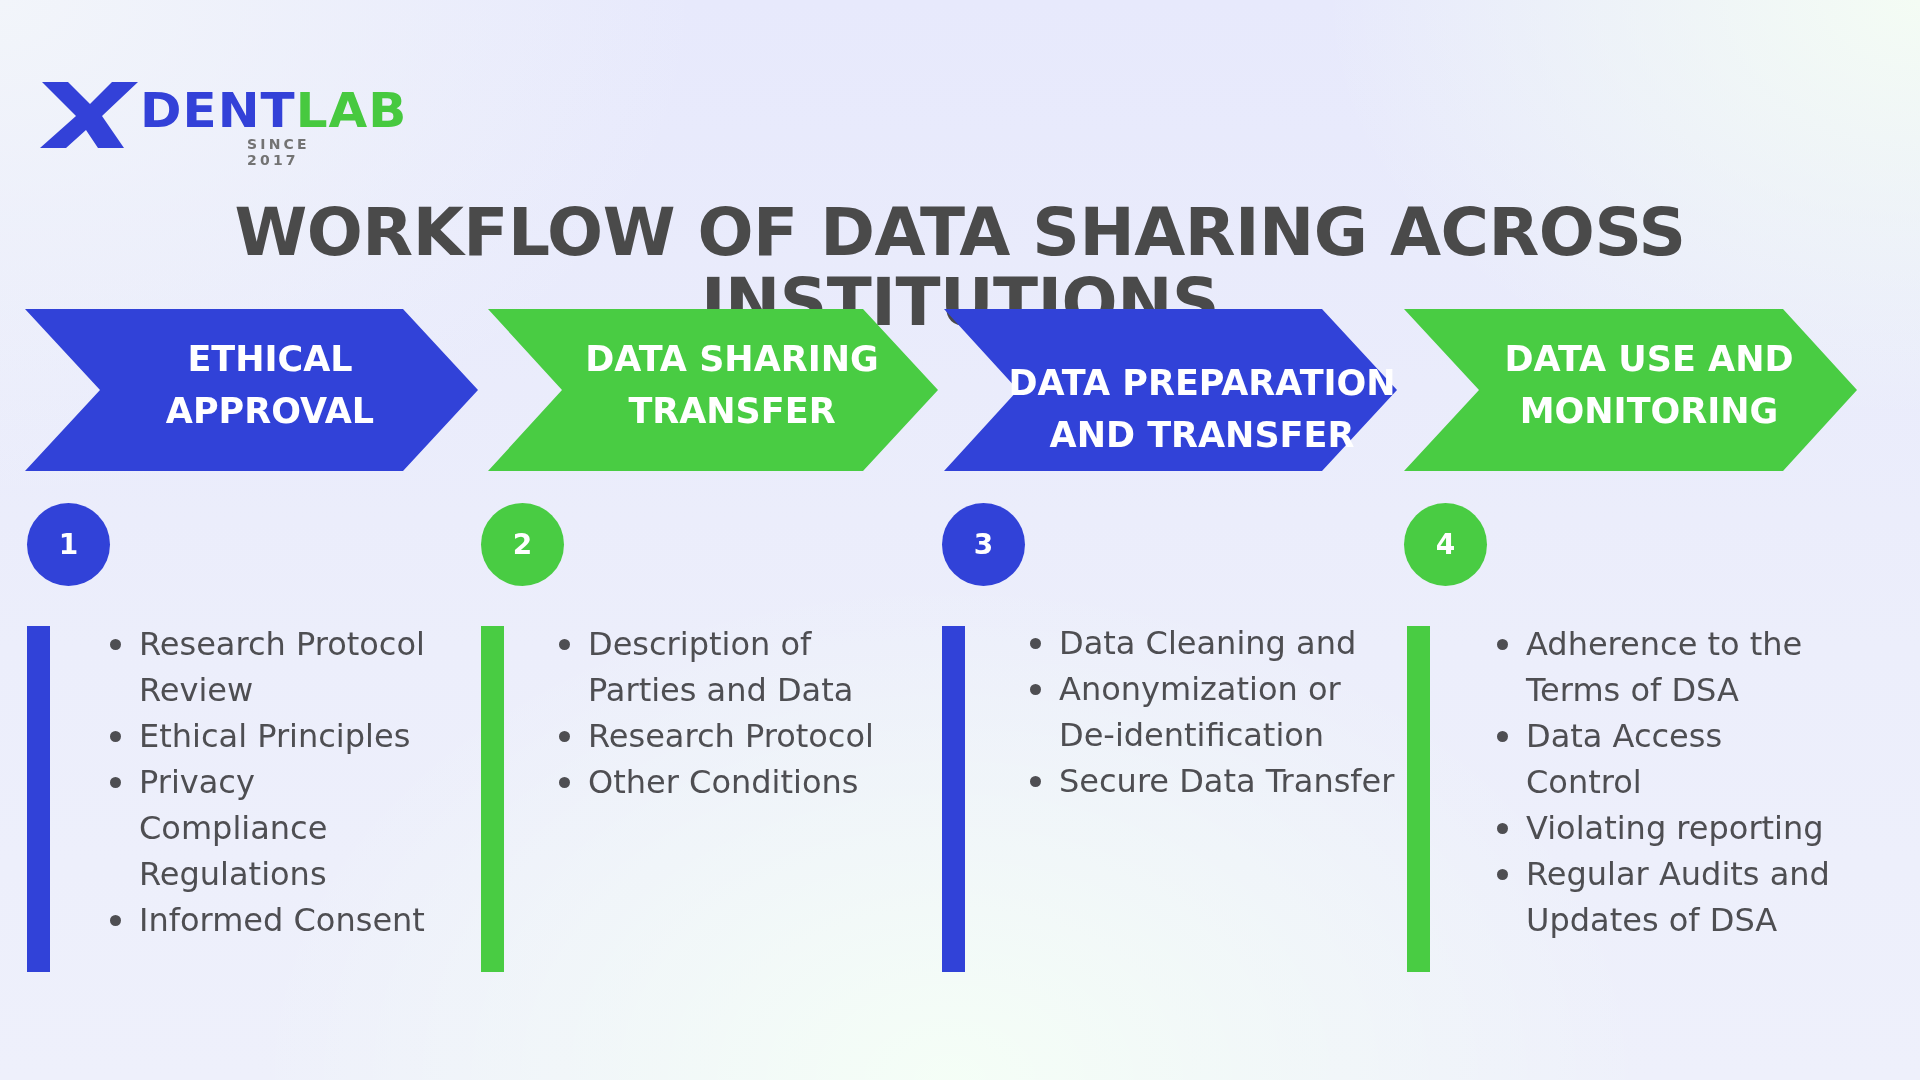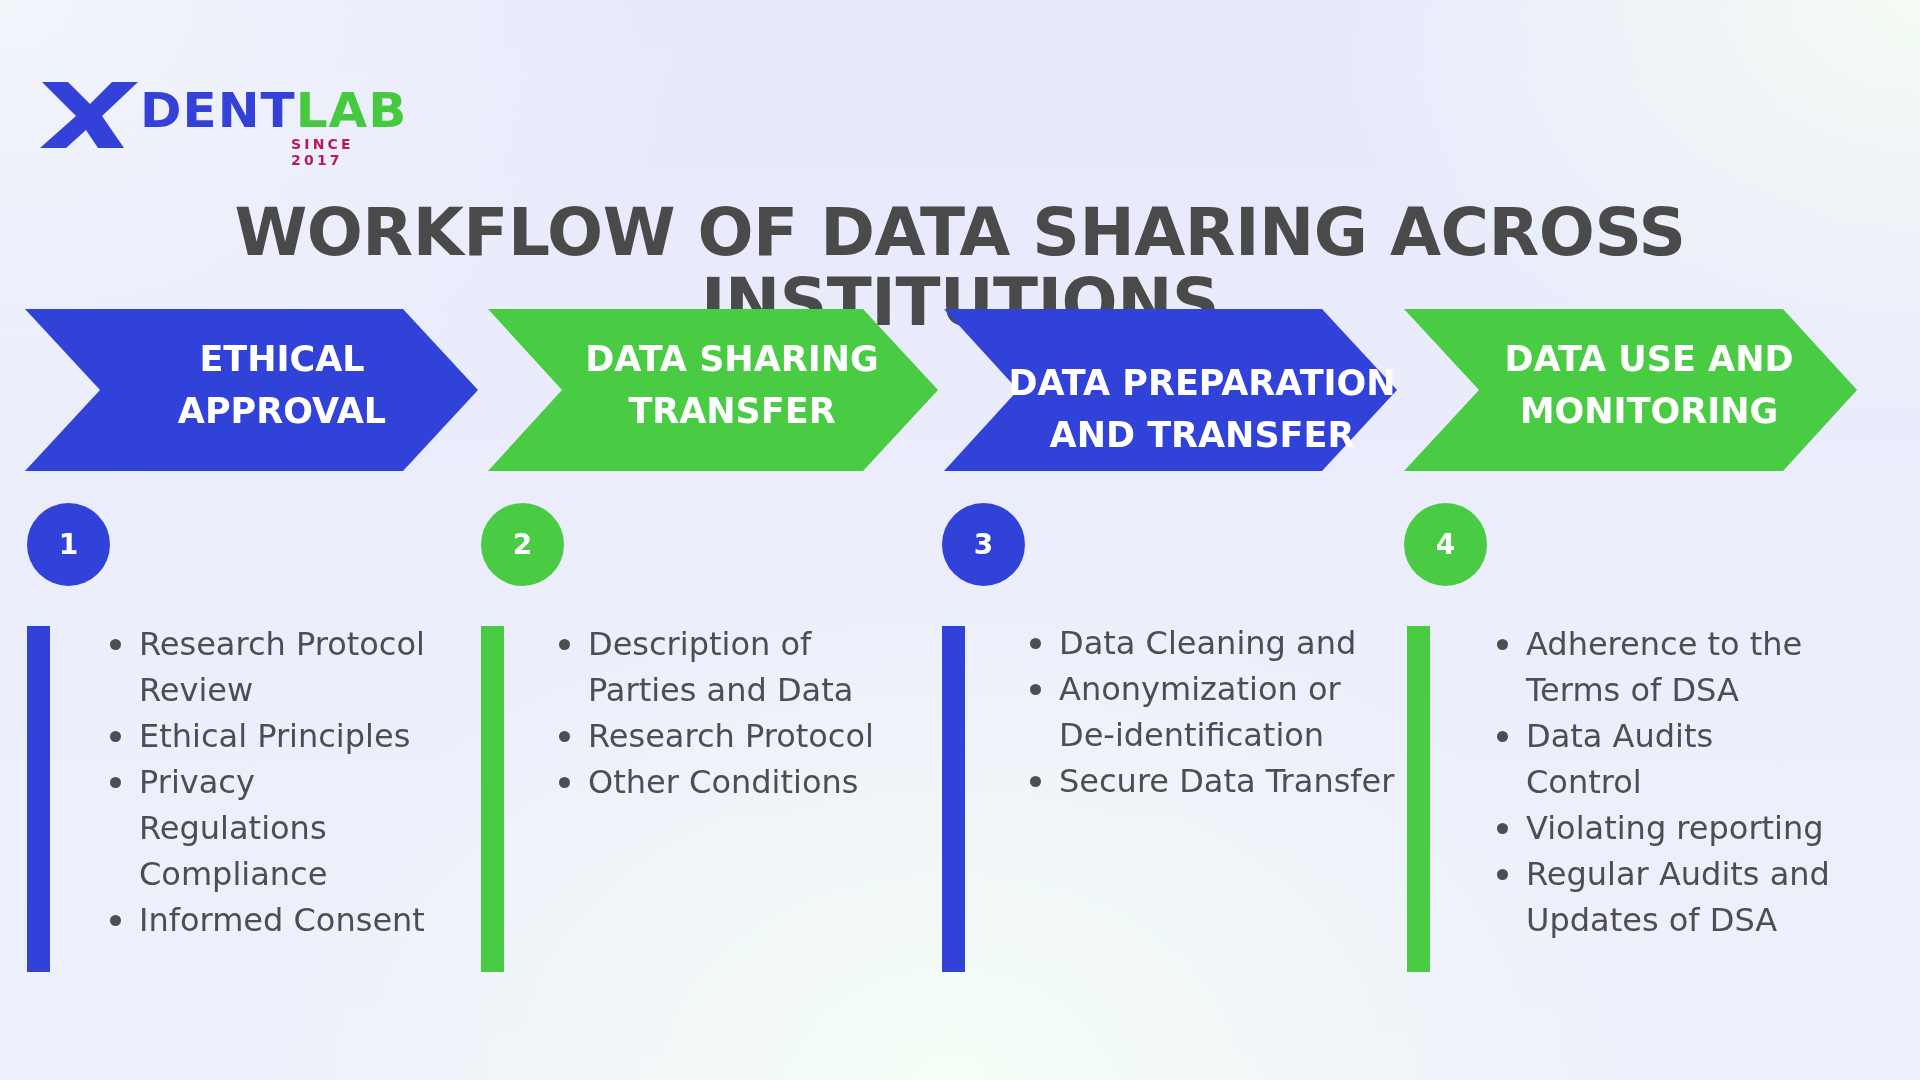--- a/index.html
+++ b/index.html
@@ -19,21 +19,21 @@
     .logo-x { position: absolute; left: 0; top: 0; }
     .logo-word {
       position: absolute; left: 100px; top: 6px; font-size: 50px; font-weight: bold;
       letter-spacing: 1px; line-height: 50px; transform: scaleY(0.95);
       font-family: "DejaVu Sans", sans-serif;
     }
     .logo-word .dent { color: #3341d8; }
     .logo-word .lab { color: #47c93f; }
     .logo-since {
       position: absolute; left: 207px; top: 56px; font-size: 14px; font-weight: bold;
-      letter-spacing: 3.2px; color: #be185d; font-family: "DejaVu Sans", sans-serif; margin-left: 44px;
+      letter-spacing: 3.2px; color: #737373; font-family: "DejaVu Sans", sans-serif;
     }
 
     
     .title {
       left: 0; width: 1920px; top: 198px; text-align: center;
       font-family: "DejaVu Sans", sans-serif; font-weight: bold; font-size: 66px;
       color: #4a4a4a; letter-spacing: -0.5px; line-height: 70px;
     }
 
     
@@ -83,21 +83,21 @@
 
 <div class="abs title">WORKFLOW OF DATA SHARING ACROSS INSTITUTIONS</div>
 
 <svg class="abs chev-svg" width="1920" height="1080">
   <polygon fill="#3142d8" points="25,309 403,309 478,390 403,471 25,471 100,390"></polygon>
   <polygon fill="#49cc43" points="488,309 863,309 938,390 863,471 488,471 562,390"></polygon>
   <polygon fill="#3142d8" points="944,309 1322,309 1397,390 1322,471 944,471 1018,390"></polygon>
   <polygon fill="#49cc43" points="1404,309 1783,309 1857,390 1783,471 1404,471 1479,390"></polygon>
 </svg>
 
-<div class="abs chev-label" style="left:72px;">
+<div class="abs chev-label" style="left:60px;">
   <div>ETHICAL</div>
   <div>APPROVAL</div>
 </div>
 <div class="abs chev-label" style="left:522px;">
   <div>DATA SHARING</div>
   <div>TRANSFER</div>
 </div>
 <div class="abs chev-label" style="left:992px;margin-top:24px;">
   <div>DATA PREPARATION</div>
   <div>AND TRANSFER</div>
@@ -131,22 +131,22 @@
       <div>Research Protocol</div>
       <div>Review</div>
     </li>
   <li>
       <span class="bullet"></span>
       <div>Ethical Principles</div>
     </li>
   <li>
       <span class="bullet"></span>
       <div>Privacy</div>
+      <div>Compliance</div>
       <div>Regulations</div>
-      <div>Compliance</div>
     </li>
   <li>
       <span class="bullet"></span>
       <div>Informed Consent</div>
     </li>
 </ul>
 
 <ul class="abs col-list" style="left:588px; top:621px;">
   <li>
       <span class="bullet"></span>
@@ -180,21 +180,21 @@
 </ul>
 
 <ul class="abs col-list" style="left:1526px; top:621px;">
   <li>
       <span class="bullet"></span>
       <div>Adherence to the</div>
       <div>Terms of DSA</div>
     </li>
   <li>
       <span class="bullet"></span>
-      <div>Data Audits</div>
+      <div>Data Access</div>
       <div>Control</div>
     </li>
   <li>
       <span class="bullet"></span>
       <div>Violating reporting</div>
     </li>
   <li>
       <span class="bullet"></span>
       <div>Regular Audits and</div>
       <div>Updates of DSA</div>

